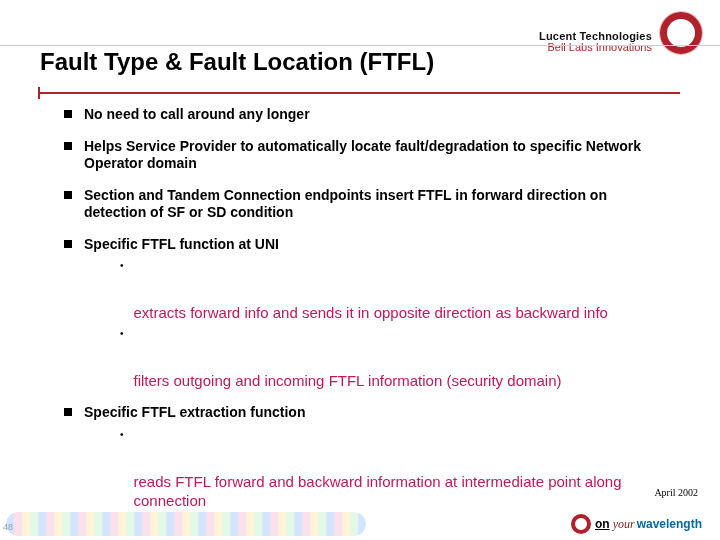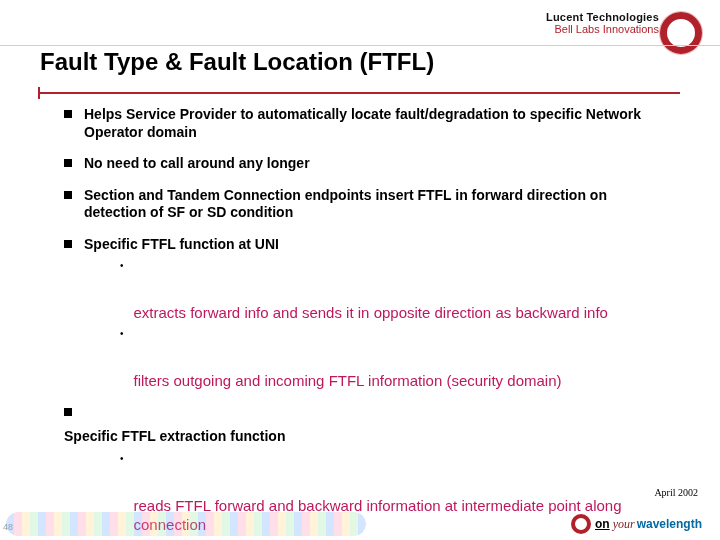--- a/index.html
+++ b/index.html
@@ -1,20 +1,20 @@
 <!DOCTYPE html>
 <html><head>
 <meta charset="utf-8">
 <style>
   * { margin: 0; padding: 0; box-sizing: border-box; }
   html, body { width: 720px; height: 540px; font-family: Arial, Helvetica, sans-serif; background: #fff; overflow: hidden; }
   .slide { position: relative; width: 720px; height: 540px; }
 
   
-  .brand { position: absolute; top: 12px; right: 18px; display: flex; align-items: flex-start; gap: 1px; }
+  .brand { position: absolute; top: 12px; right: 18px; display: flex; align-items: flex-end; gap: 8px; }
   .brand-text { text-align: right; line-height: 1.05; }
   .brand-name { font-size: 11px; font-weight: bold; color: #111; letter-spacing: 0.2px; }
   .brand-sub  { font-size: 11px; color: #b0212b; }
   .o-ring { width: 42px; height: 42px; border-radius: 50%; border: 7px solid #b0212b; box-shadow: inset 0 0 0 2px #fff, 0 0 0 1px #e7b8bb; }
 
   
   .toprule { position: absolute; top: 45px; left: 0; right: 0; height: 1px; background: #cfcfcf; }
 
   
   .title { position: absolute; top: 48px; left: 40px; font-size: 24px; font-weight: bold; color: #000; }
@@ -69,26 +69,26 @@
   </div>
   <div class="toprule"></div>
 
   <div class="title">Fault Type &amp; Fault Location (FTFL)</div>
   <div class="title-rule"></div>
 
   <div class="content">
 
     <div class="lvl1">
       <div class="sq"></div>
-      <div class="lvl1-text">Helps Service Provider to automatically locate fault/degradation to specific Network Operator domain</div>
+      <div class="lvl1-text">No need to call around any longer</div>
     </div>
 
     <div class="lvl1">
       <div class="sq"></div>
-      <div class="lvl1-text">No need to call around any longer</div>
+      <div class="lvl1-text">Helps Service Provider to automatically locate fault/degradation to specific Network Operator domain</div>
     </div>
 
     <div class="lvl1">
       <div class="sq"></div>
       <div class="lvl1-text">Section and Tandem Connection endpoints insert FTFL in forward direction on detection of SF or SD condition</div>
     </div>
 
     <div class="lvl1" style="margin-bottom:2px;">
       <div class="sq"></div>
       <div class="lvl1-text">Specific FTFL function at UNI</div>
@@ -97,21 +97,21 @@
       <div class="lvl2">
         <div class="dot">•</div>
         <div class="lvl2-text">extracts forward info and sends it in opposite direction as backward info</div>
       </div>
       <div class="lvl2">
         <div class="dot">•</div>
         <div class="lvl2-text">filters outgoing and incoming FTFL information (security domain)</div>
       </div>
     </div>
 
-    <div class="lvl1" style="margin-bottom:2px;flex-direction:column;">
+    <div class="lvl1" style="margin-bottom:2px;">
       <div class="sq"></div>
       <div class="lvl1-text">Specific FTFL extraction function</div>
     </div>
     <div class="sublist">
       <div class="lvl2">
         <div class="dot">•</div>
         <div class="lvl2-text">reads FTFL forward and backward information at intermediate point along connection</div>
       </div>
     </div>
 

